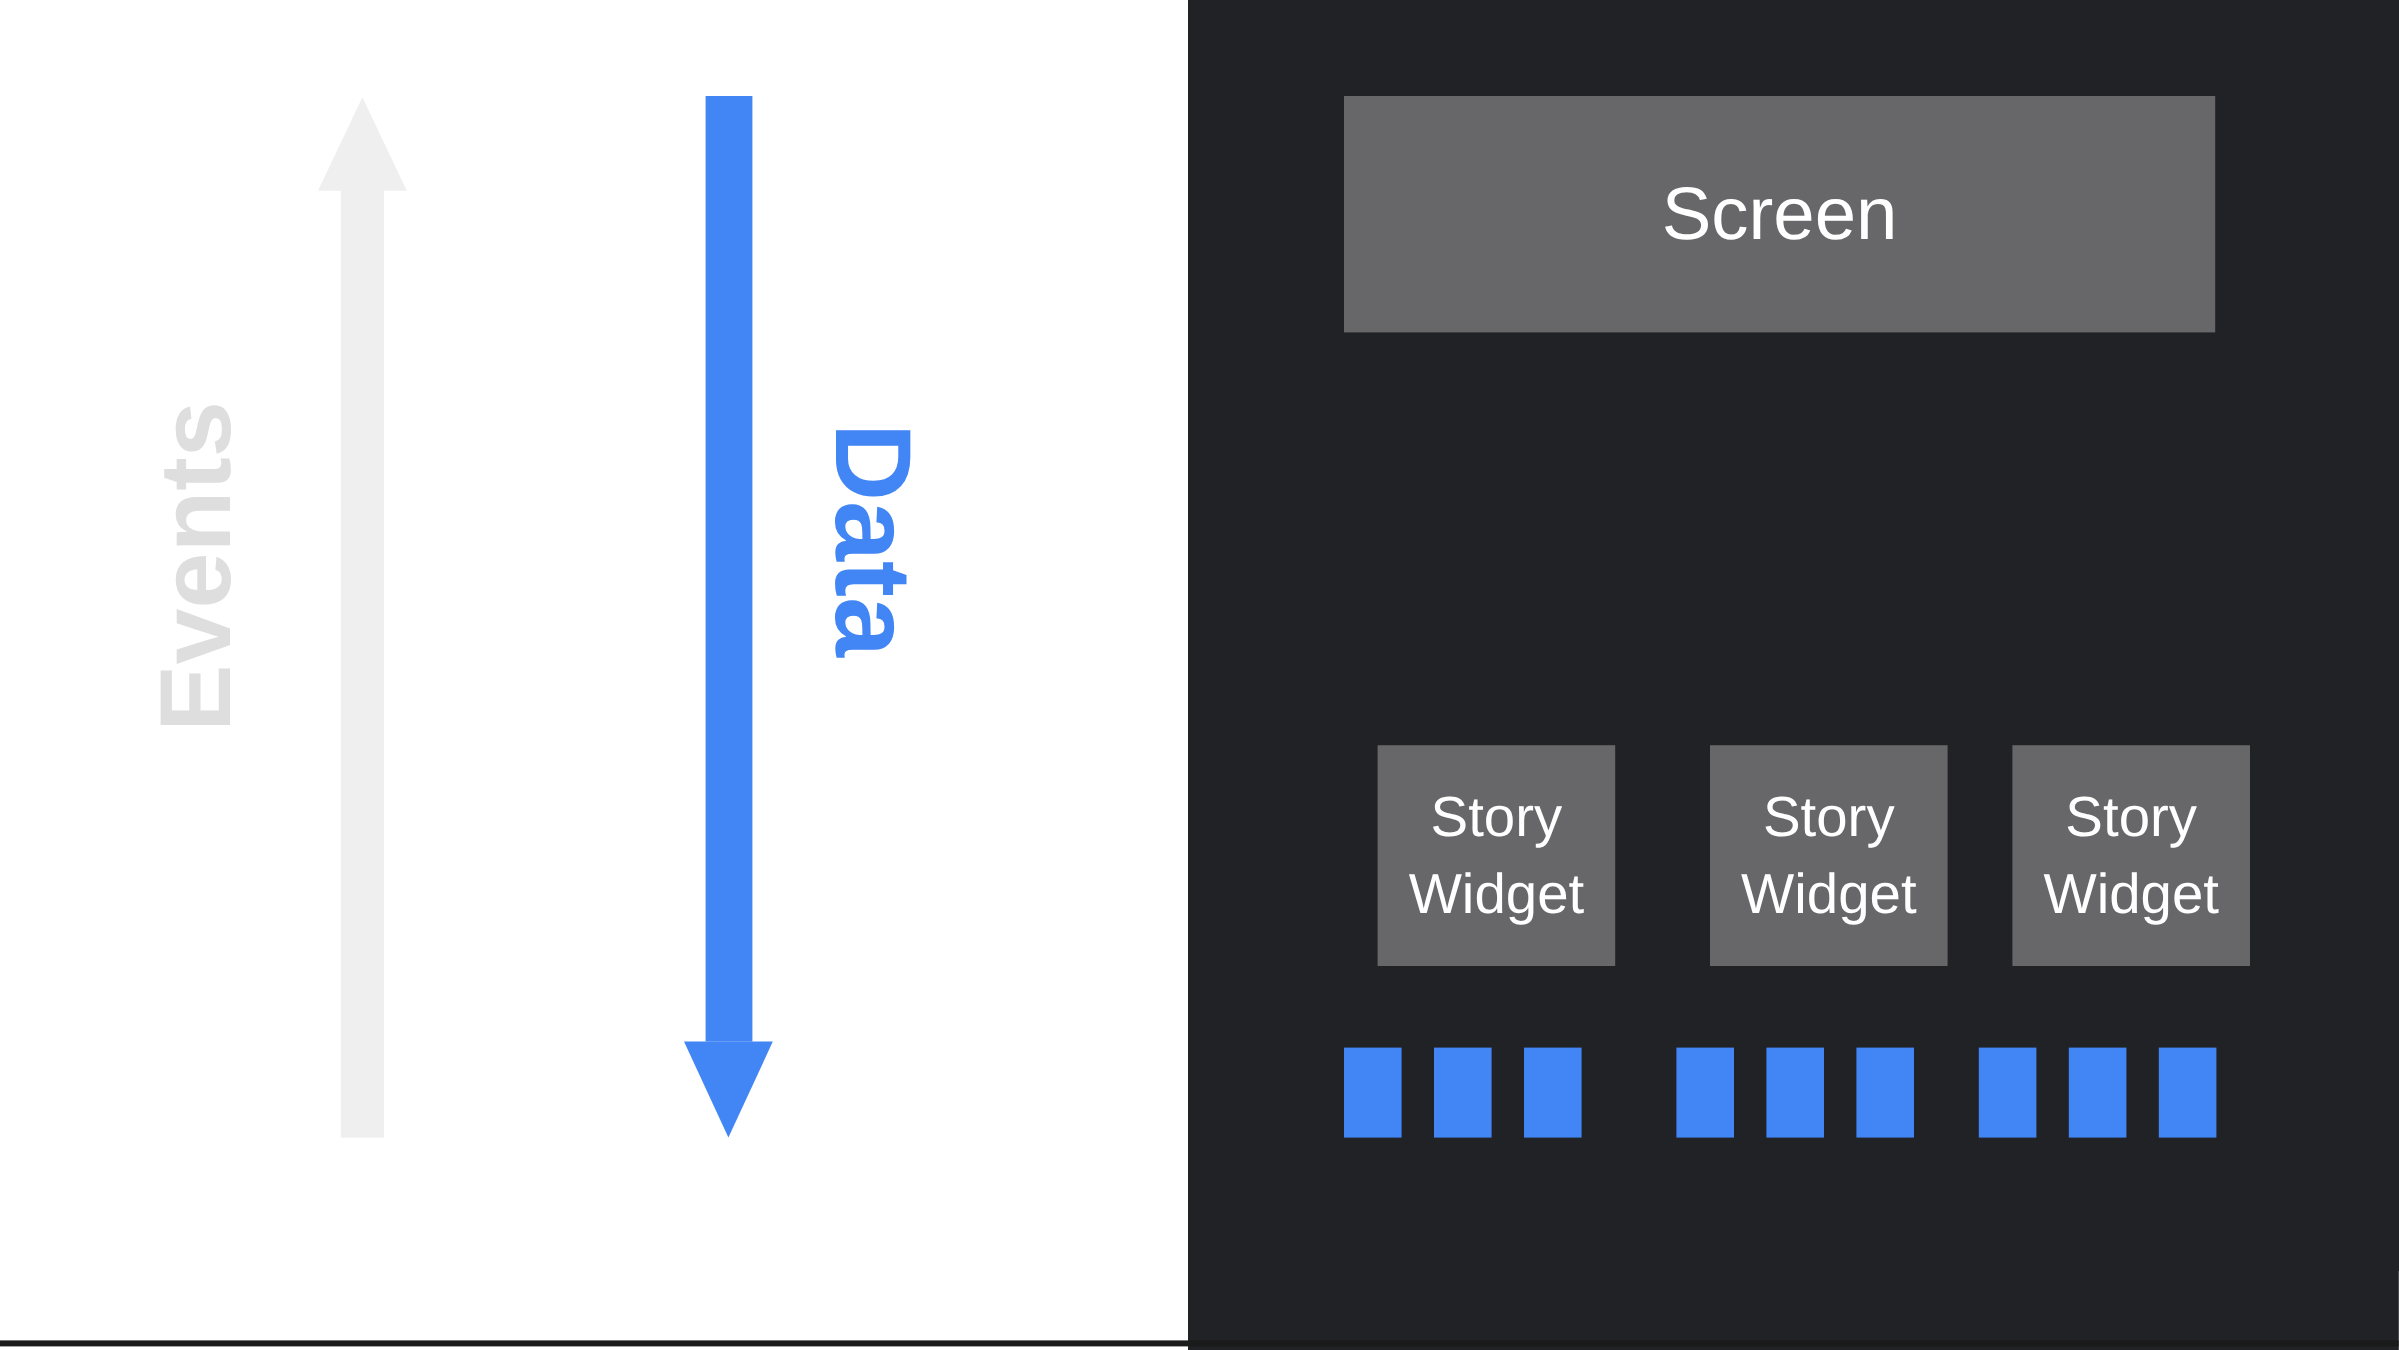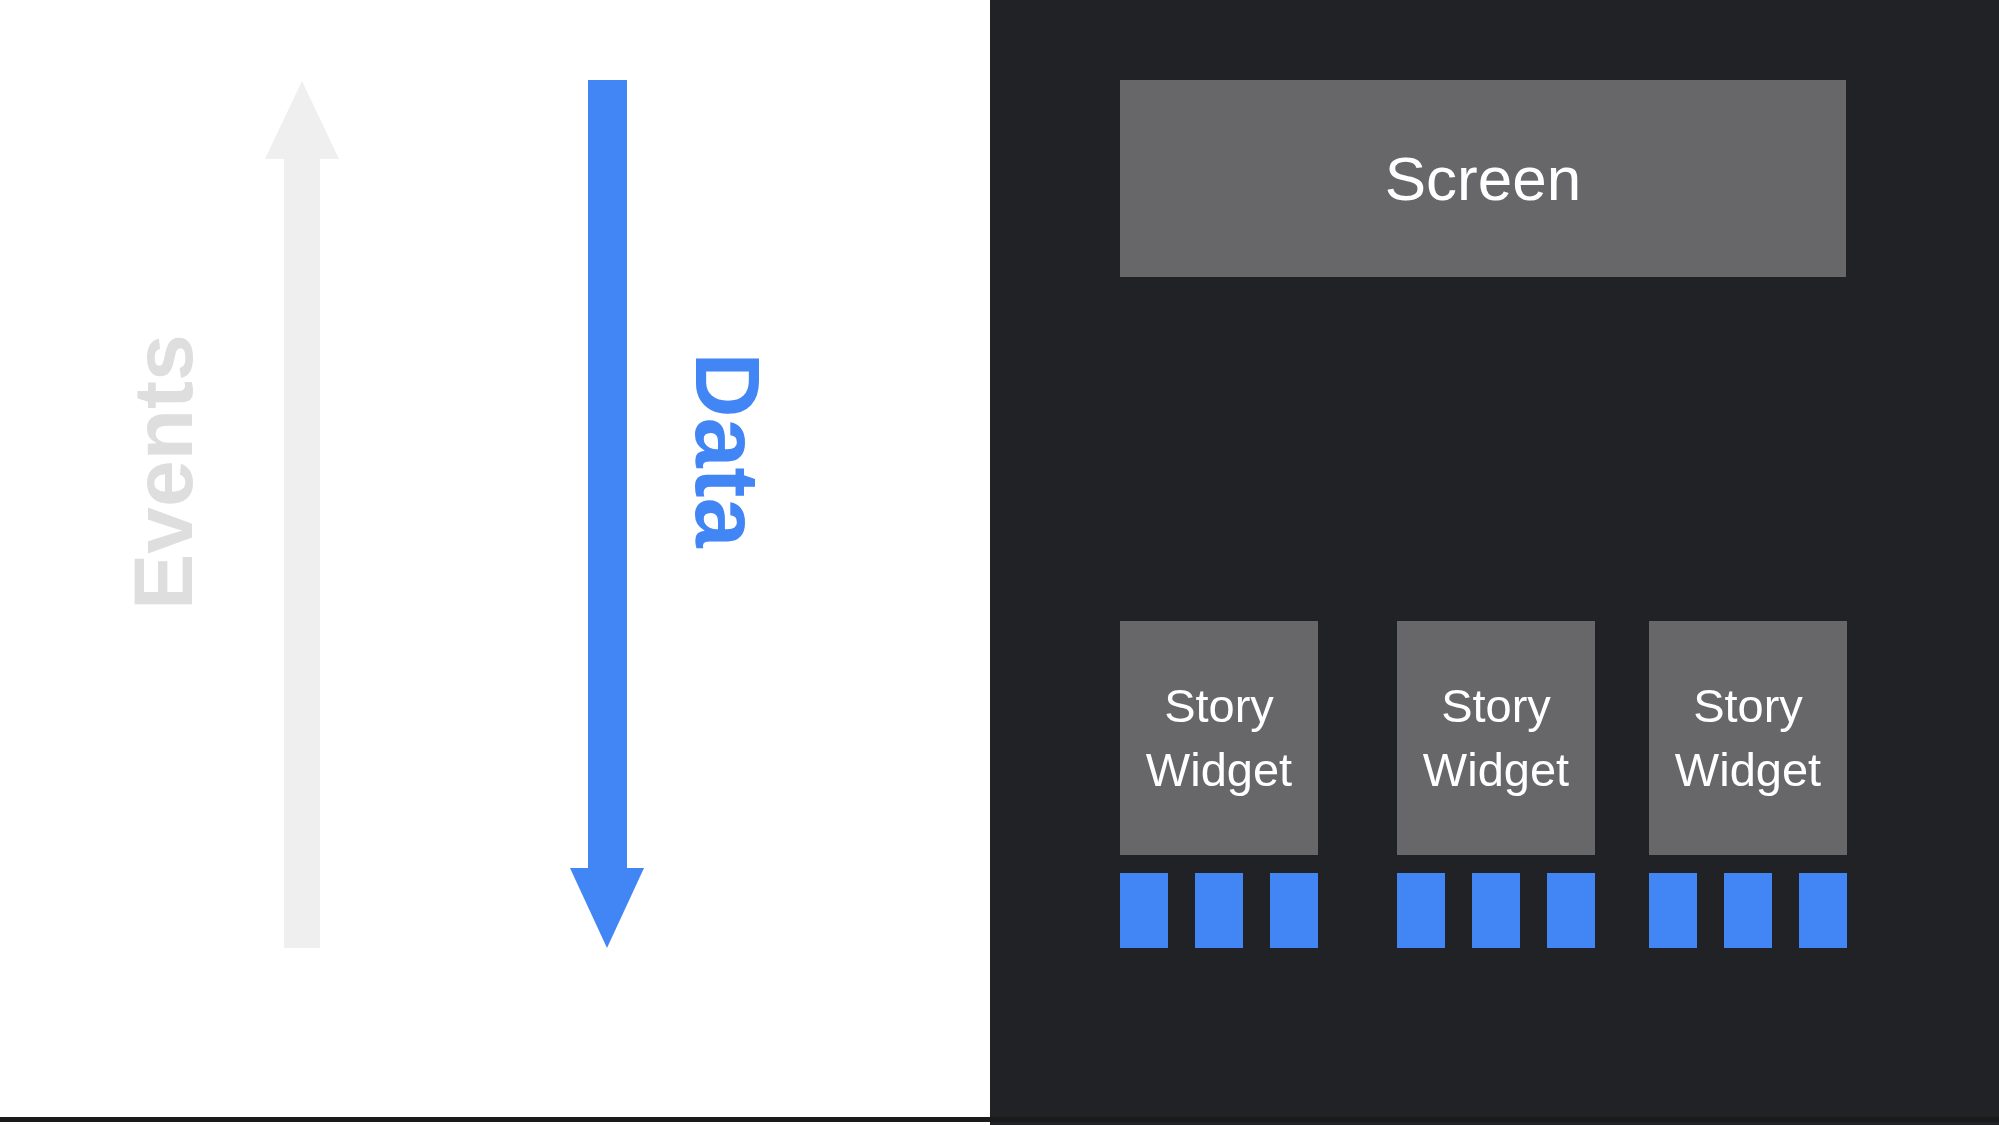--- a/index.html
+++ b/index.html
@@ -99,23 +99,24 @@
     width:726px; height:197px;
     font-size:62px;
   }
   .newsfeed-box{
     left:130px; top:342px;
     width:726px; height:216px;
     font-size:62px;
   }
   .story-box{
     top:621px;
-    width:198px; height:234px;
+    width:198px; height:184px;
     font-size:47px;
     line-height:1.36;
+    margin-left:28px;
   }
   .story-box.col-a{left:130px;}
   .story-box.col-b{left:407px;}
   .story-box.col-c{left:659px;}
 
   .squares-group{
     position:absolute;
     top:873px;
     width:198px; height:75px;
     display:flex;

